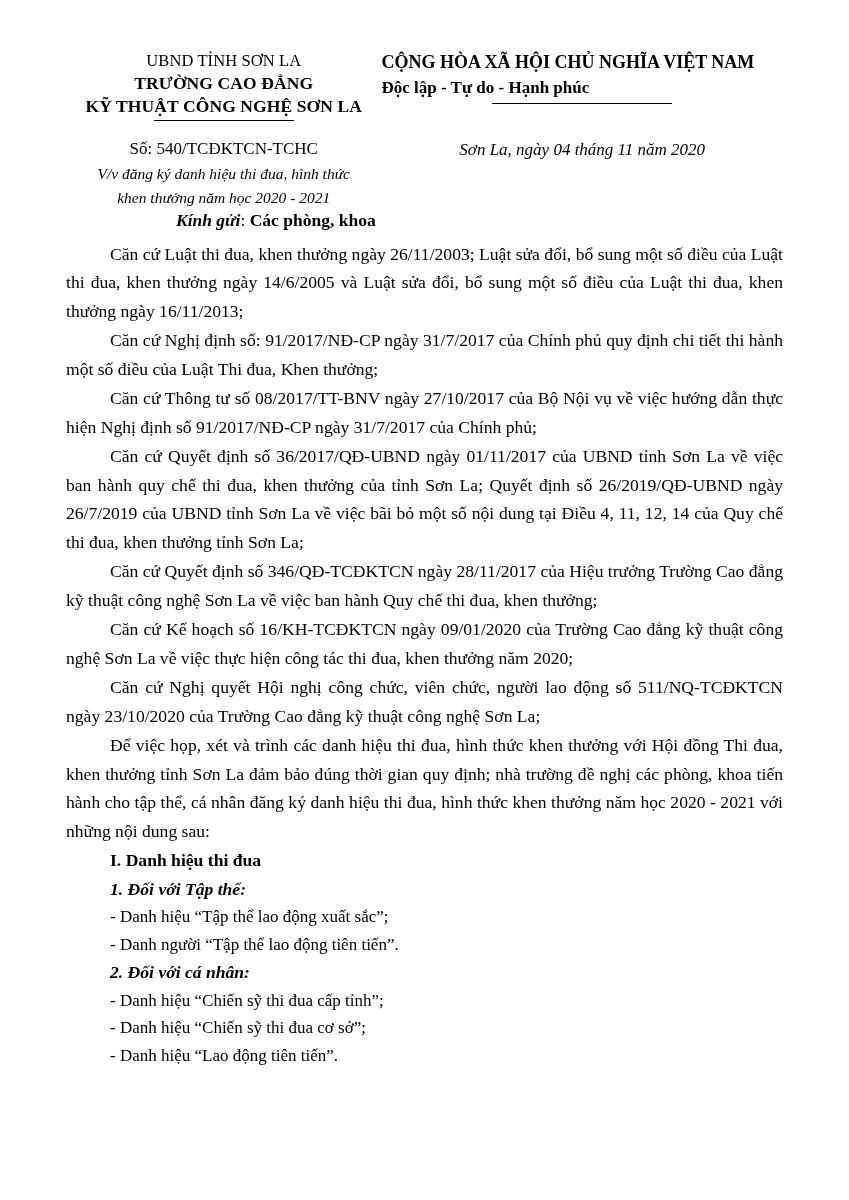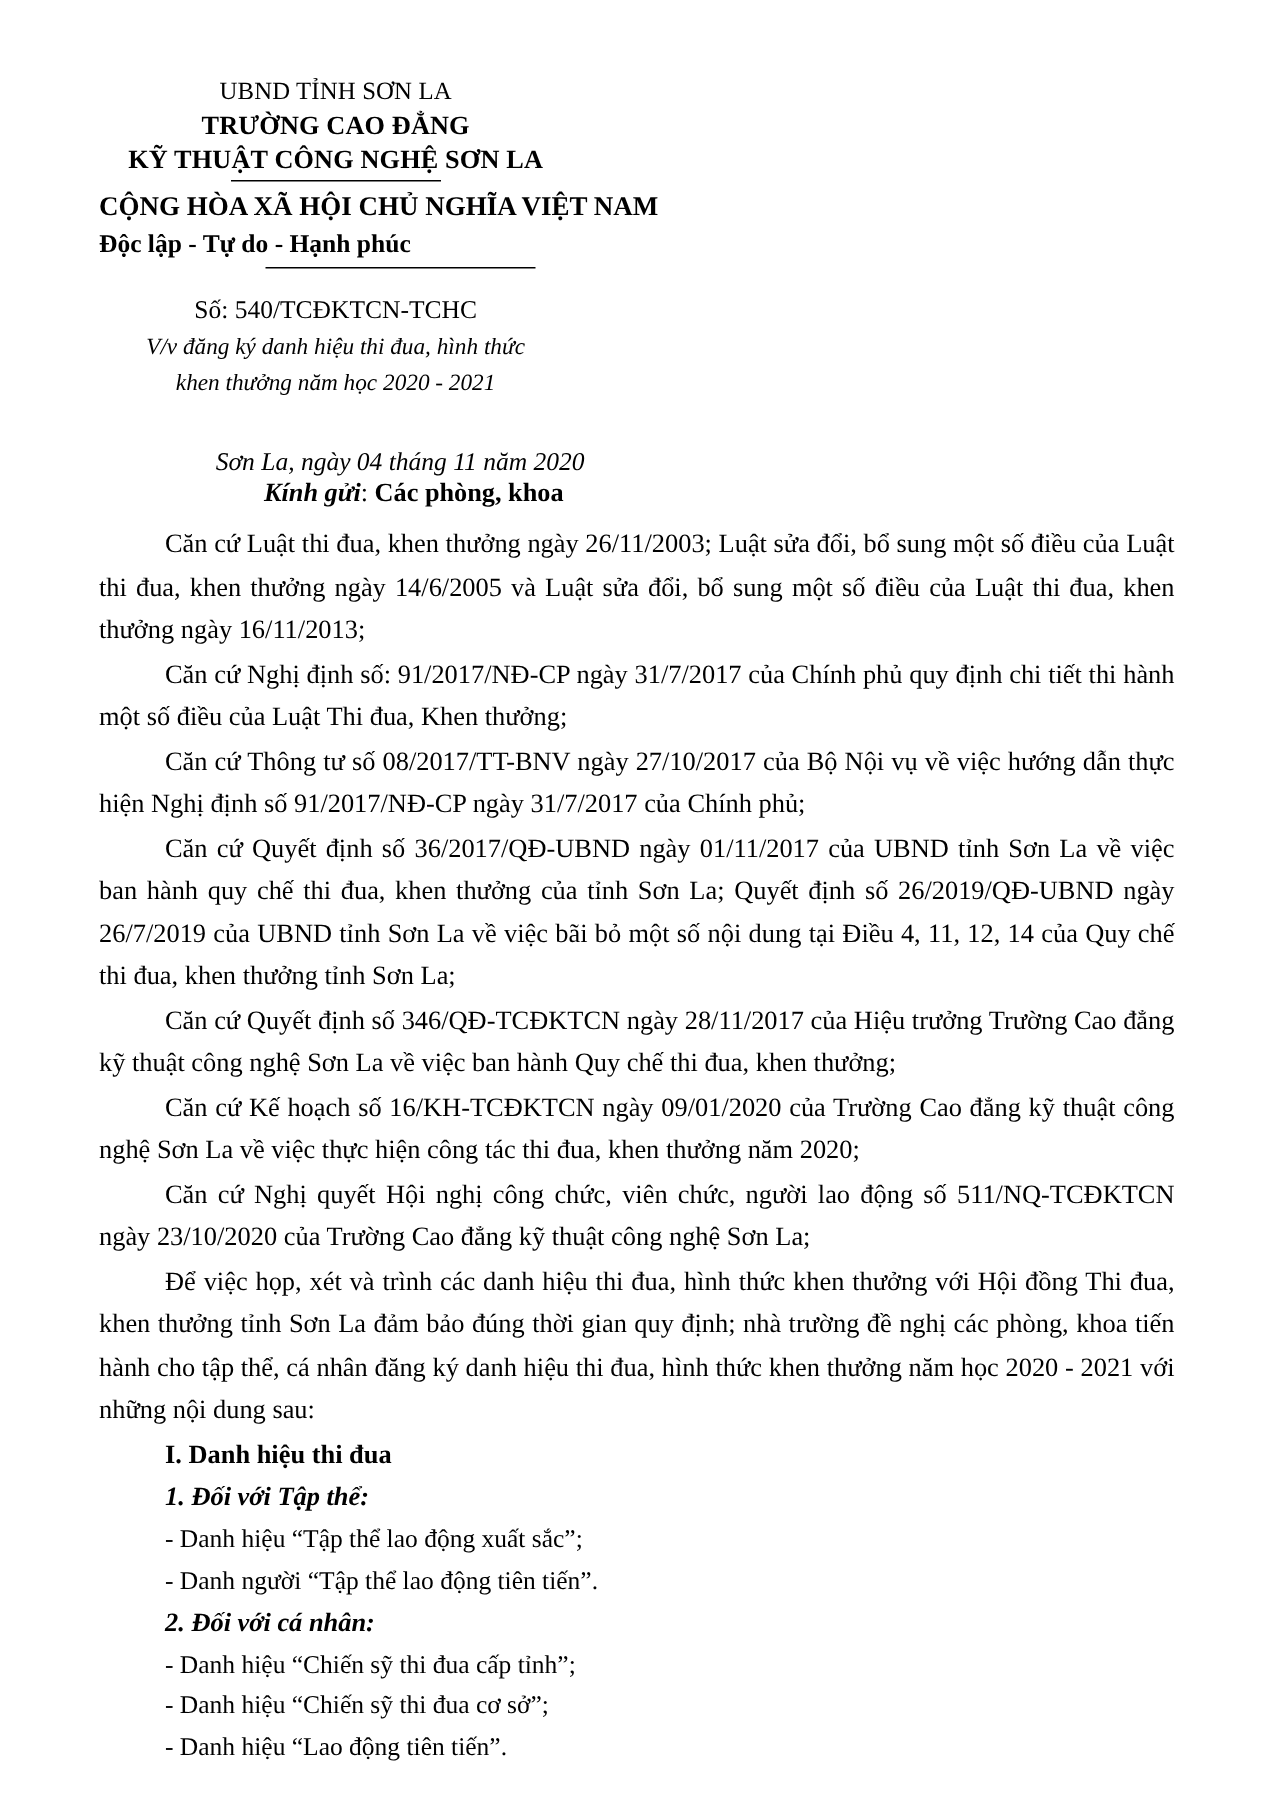--- a/index.html
+++ b/index.html
@@ -17,21 +17,21 @@
     position: relative;
     background: #ffffff;
     box-sizing: border-box;
     padding: 46px 66px 0 66px;
     overflow: hidden;
   }
 
   
   .header {
     display: flex;
-    flex-direction: column;
+    flex-direction: row;
     align-items: flex-start;
     width: 100%;
   }
   .header-left {
     width: 44%;
     text-align: center;
     padding-top: 4px;
   }
   .header-right {
     width: 56%;
@@ -66,34 +66,33 @@
     background: #000;
     margin: 2px auto 0 auto;
   }
   .rule-short {
     width: 140px;
   }
 
   
   .subhead {
     display: flex;
-    flex-direction: column;
+    flex-direction: row;
     align-items: flex-start;
     width: 100%;
     margin-top: 16px;
   }
   .subhead-left {
     width: 44%;
     text-align: center;
   }
   .subhead-right {
     width: 56%;
     text-align: center;
     padding-top: 3px;
-    margin-top: 28px;
   }
   .docnum {
     font-size: 17px;
     line-height: 1.4;
   }
   .docsubject {
     font-style: italic;
     font-size: 15.5px;
     line-height: 1.45;
     margin-top: 2px;

